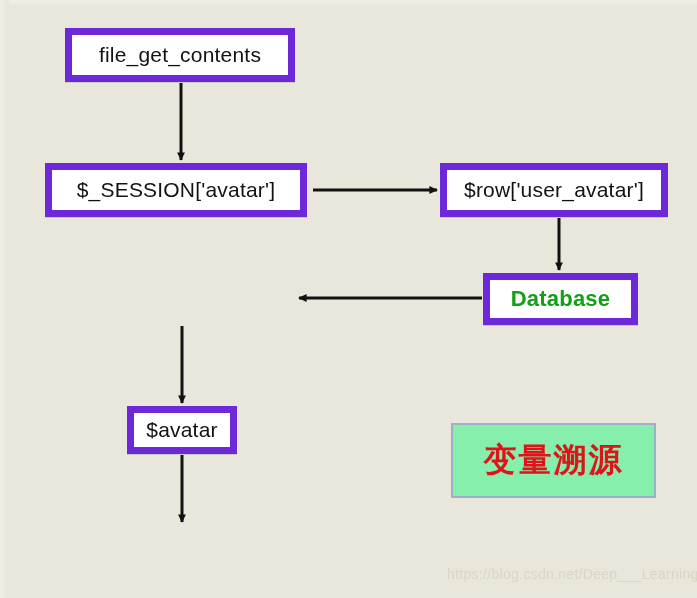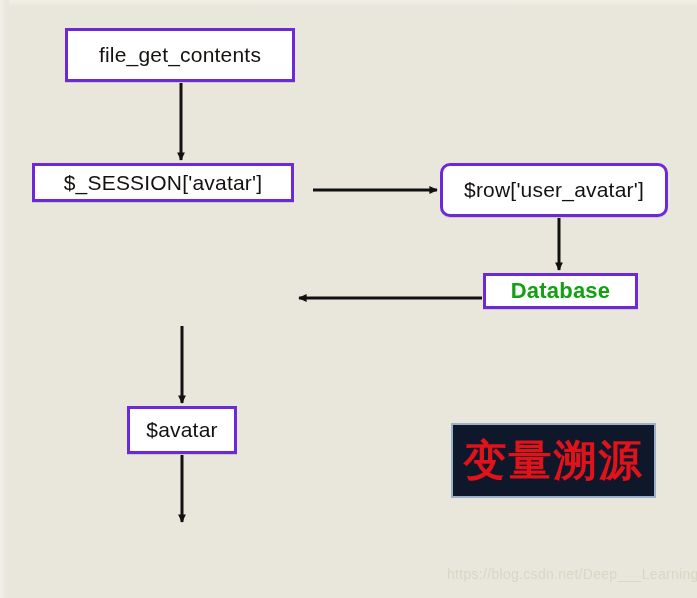--- a/index.html
+++ b/index.html
@@ -38,47 +38,47 @@
     position: absolute;
     left: 0; top: 0;
     width: 697px;
     height: 598px;
     pointer-events: none;
   }
 
   .node {
     position: absolute;
     background: #ffffff;
-    border: 3px solid #6d28d9;
+    border: 7px solid #6d28d9;
     box-sizing: border-box;
     display: flex;
     align-items: center;
     justify-content: center;
     color: #14110f;
     font-size: 21px;
     letter-spacing: 0.2px;
     white-space: nowrap;
     box-shadow: 0 1px 0 rgba(0,0,0,0.12);
   }
   .node.db {
     color: #13a013;
     font-weight: bold;
     font-size: 22px;
   }
 
   .callout {
     position: absolute;
-    background: #0f172a;
+    background: #86efac;
     border: 2px solid #9cb0cc;
     box-sizing: border-box;
     display: flex;
     align-items: center;
     justify-content: center;
     color: #e0121a;
-    font-size: 43px;
+    font-size: 33px;
     font-weight: bold;
     letter-spacing: 2px;
     font-family: "DejaVu Sans", sans-serif;
   }
 
   .watermark {
     position: absolute;
     color: #d9d6c6;
     font-size: 14px;
     letter-spacing: 0.3px;
@@ -113,29 +113,29 @@
       <line x1="182" y1="326" x2="182" y2="403" marker-end="url(#arrowhead)"></line>
 
       <line x1="182" y1="455" x2="182" y2="522" marker-end="url(#arrowhead)"></line>
     </g>
   </svg>
 
   <div class="node" style="left:65px; top:28px; width:230px; height:54px;">
     <span>file_get_contents</span>
   </div>
 
-  <div class="node" style="left:32px; top:163px; width:262px; height:39px;">
+  <div class="node" style="left:45px; top:163px; width:262px; height:54px;">
     <span>$_SESSION['avatar']</span>
   </div>
 
-  <div class="node" style="left:440px; top:163px; width:228px; height:54px;border-radius:10px;">
+  <div class="node" style="left:440px; top:163px; width:228px; height:54px;">
     <span>$row['user_avatar']</span>
   </div>
 
-  <div class="node db" style="left:483px; top:273px; width:155px; height:36px;">
+  <div class="node db" style="left:483px; top:273px; width:155px; height:52px;">
     <span>Database</span>
   </div>
 
 
   <div class="node" style="left:127px; top:406px; width:110px; height:48px;">
     <span>$avatar</span>
   </div>
 
 
   <div class="callout" style="left:451px; top:423px; width:205px; height:75px;">

